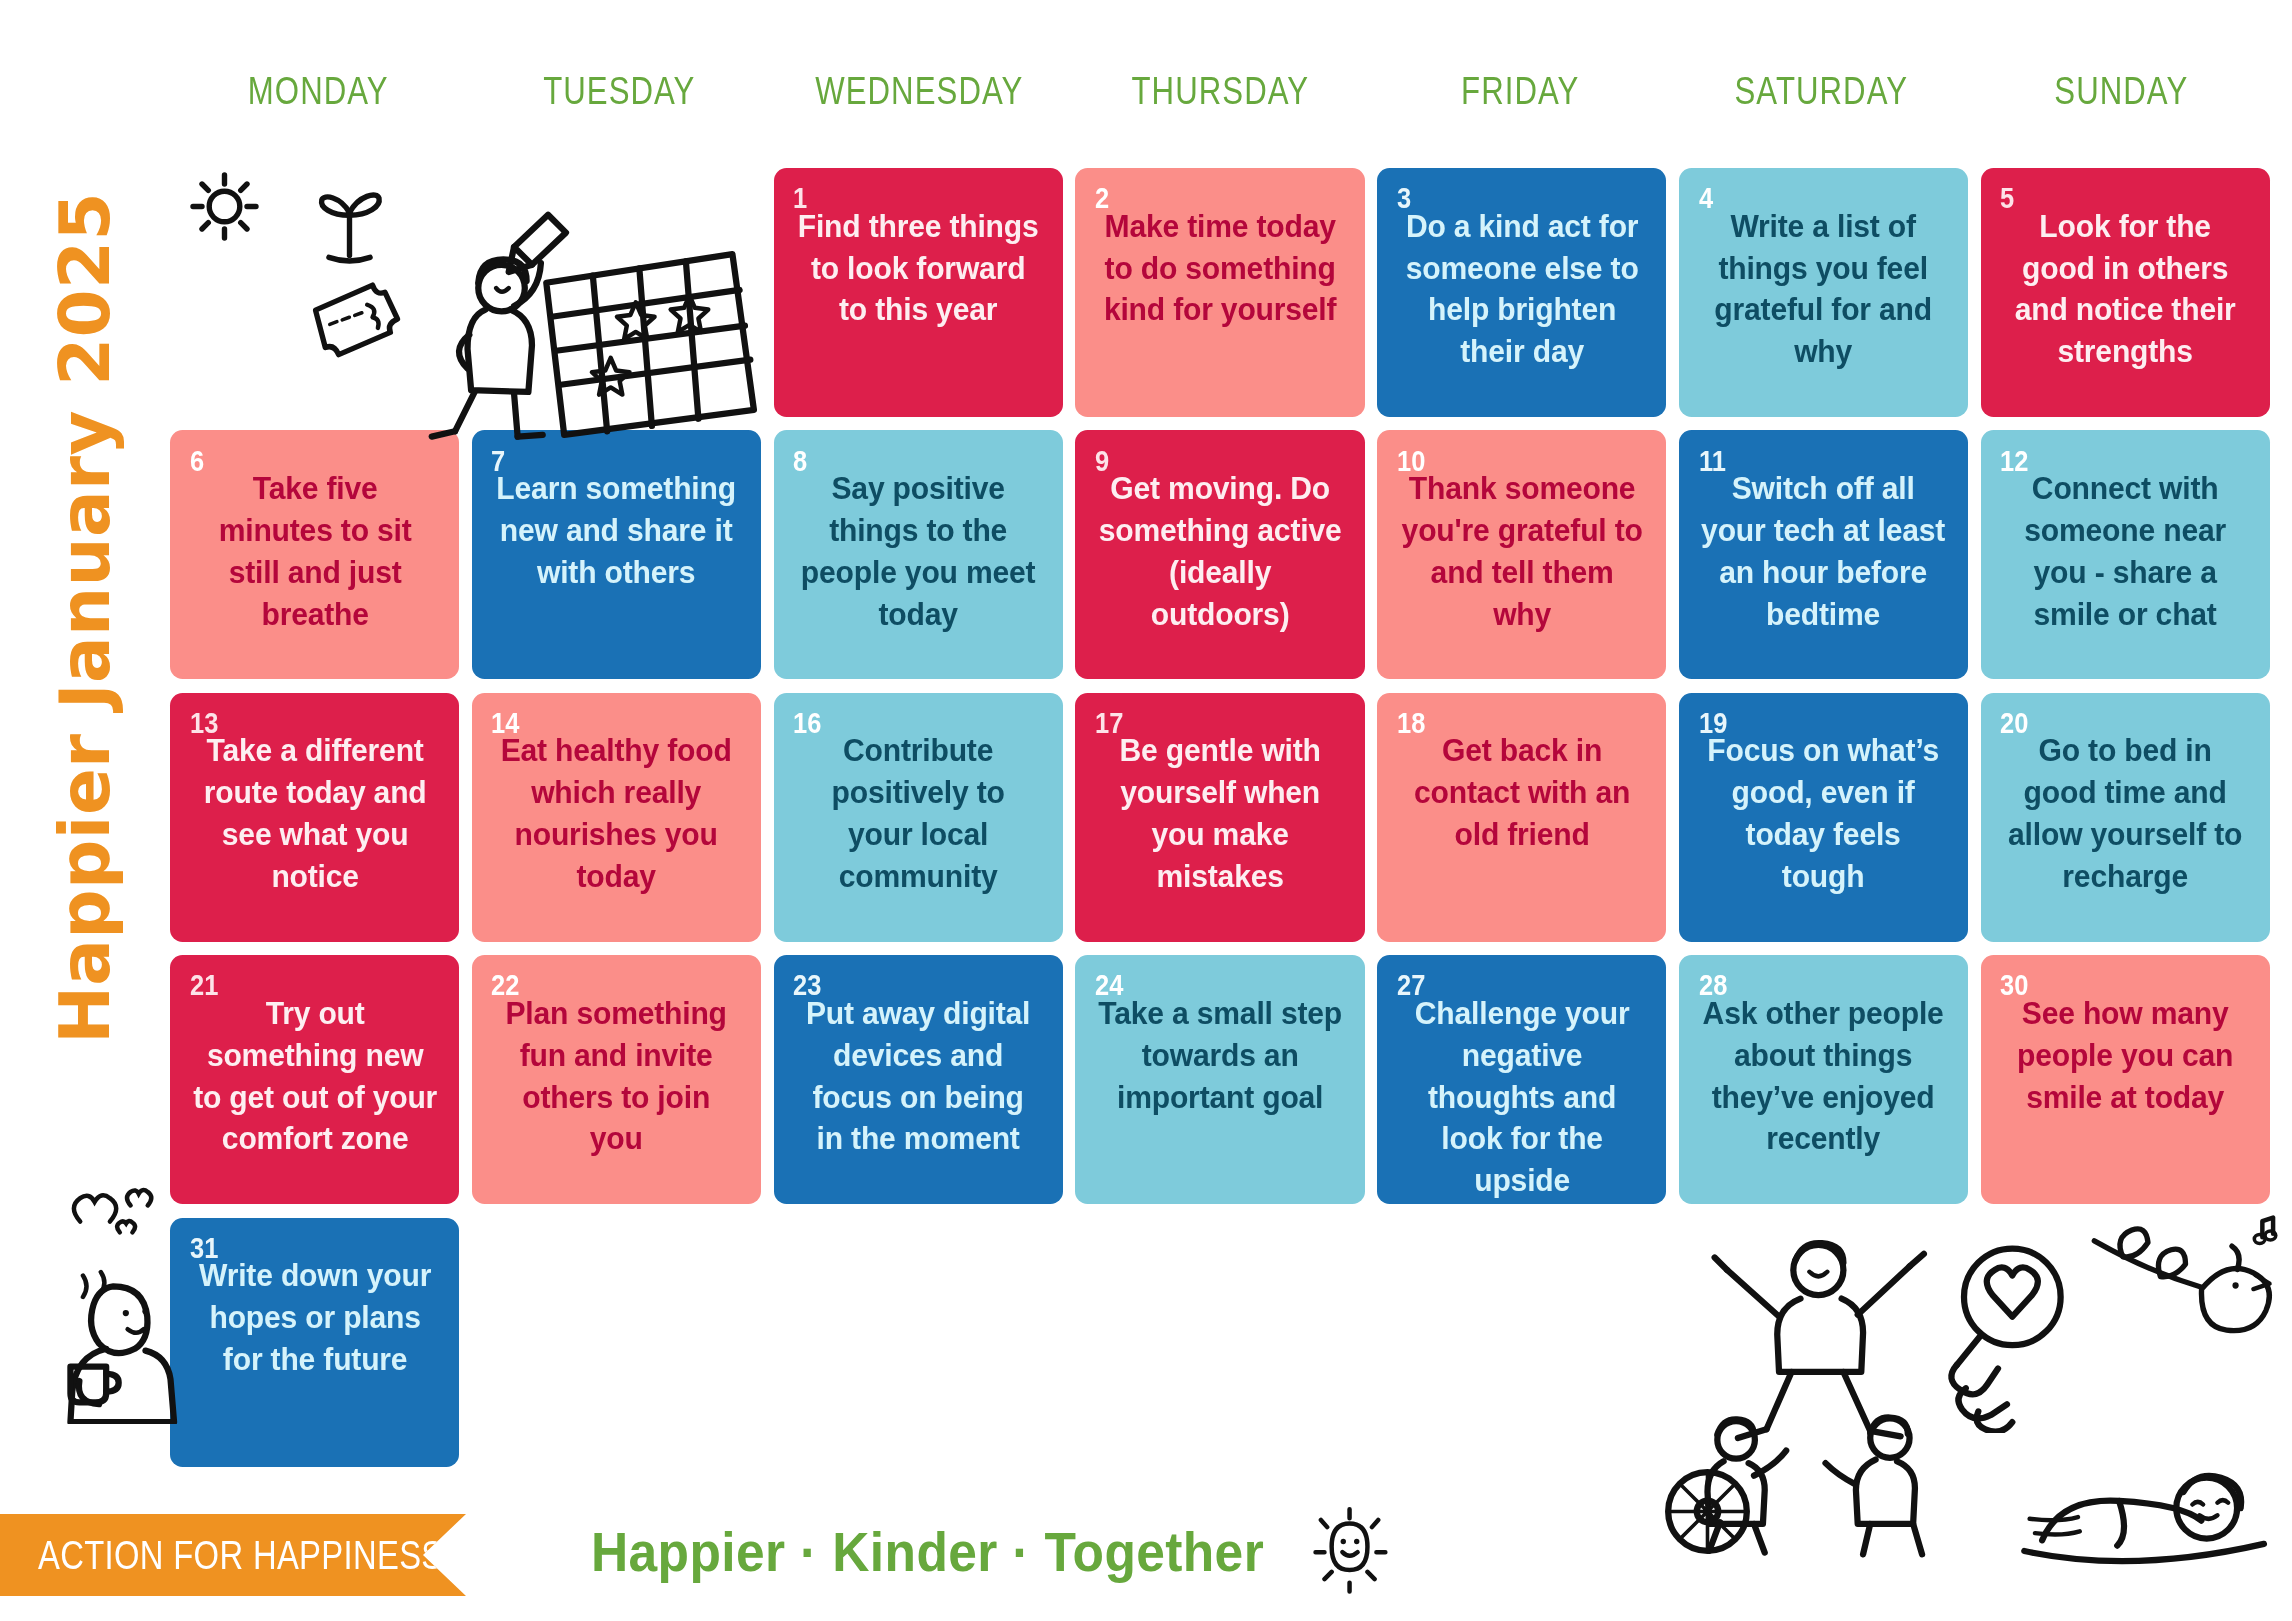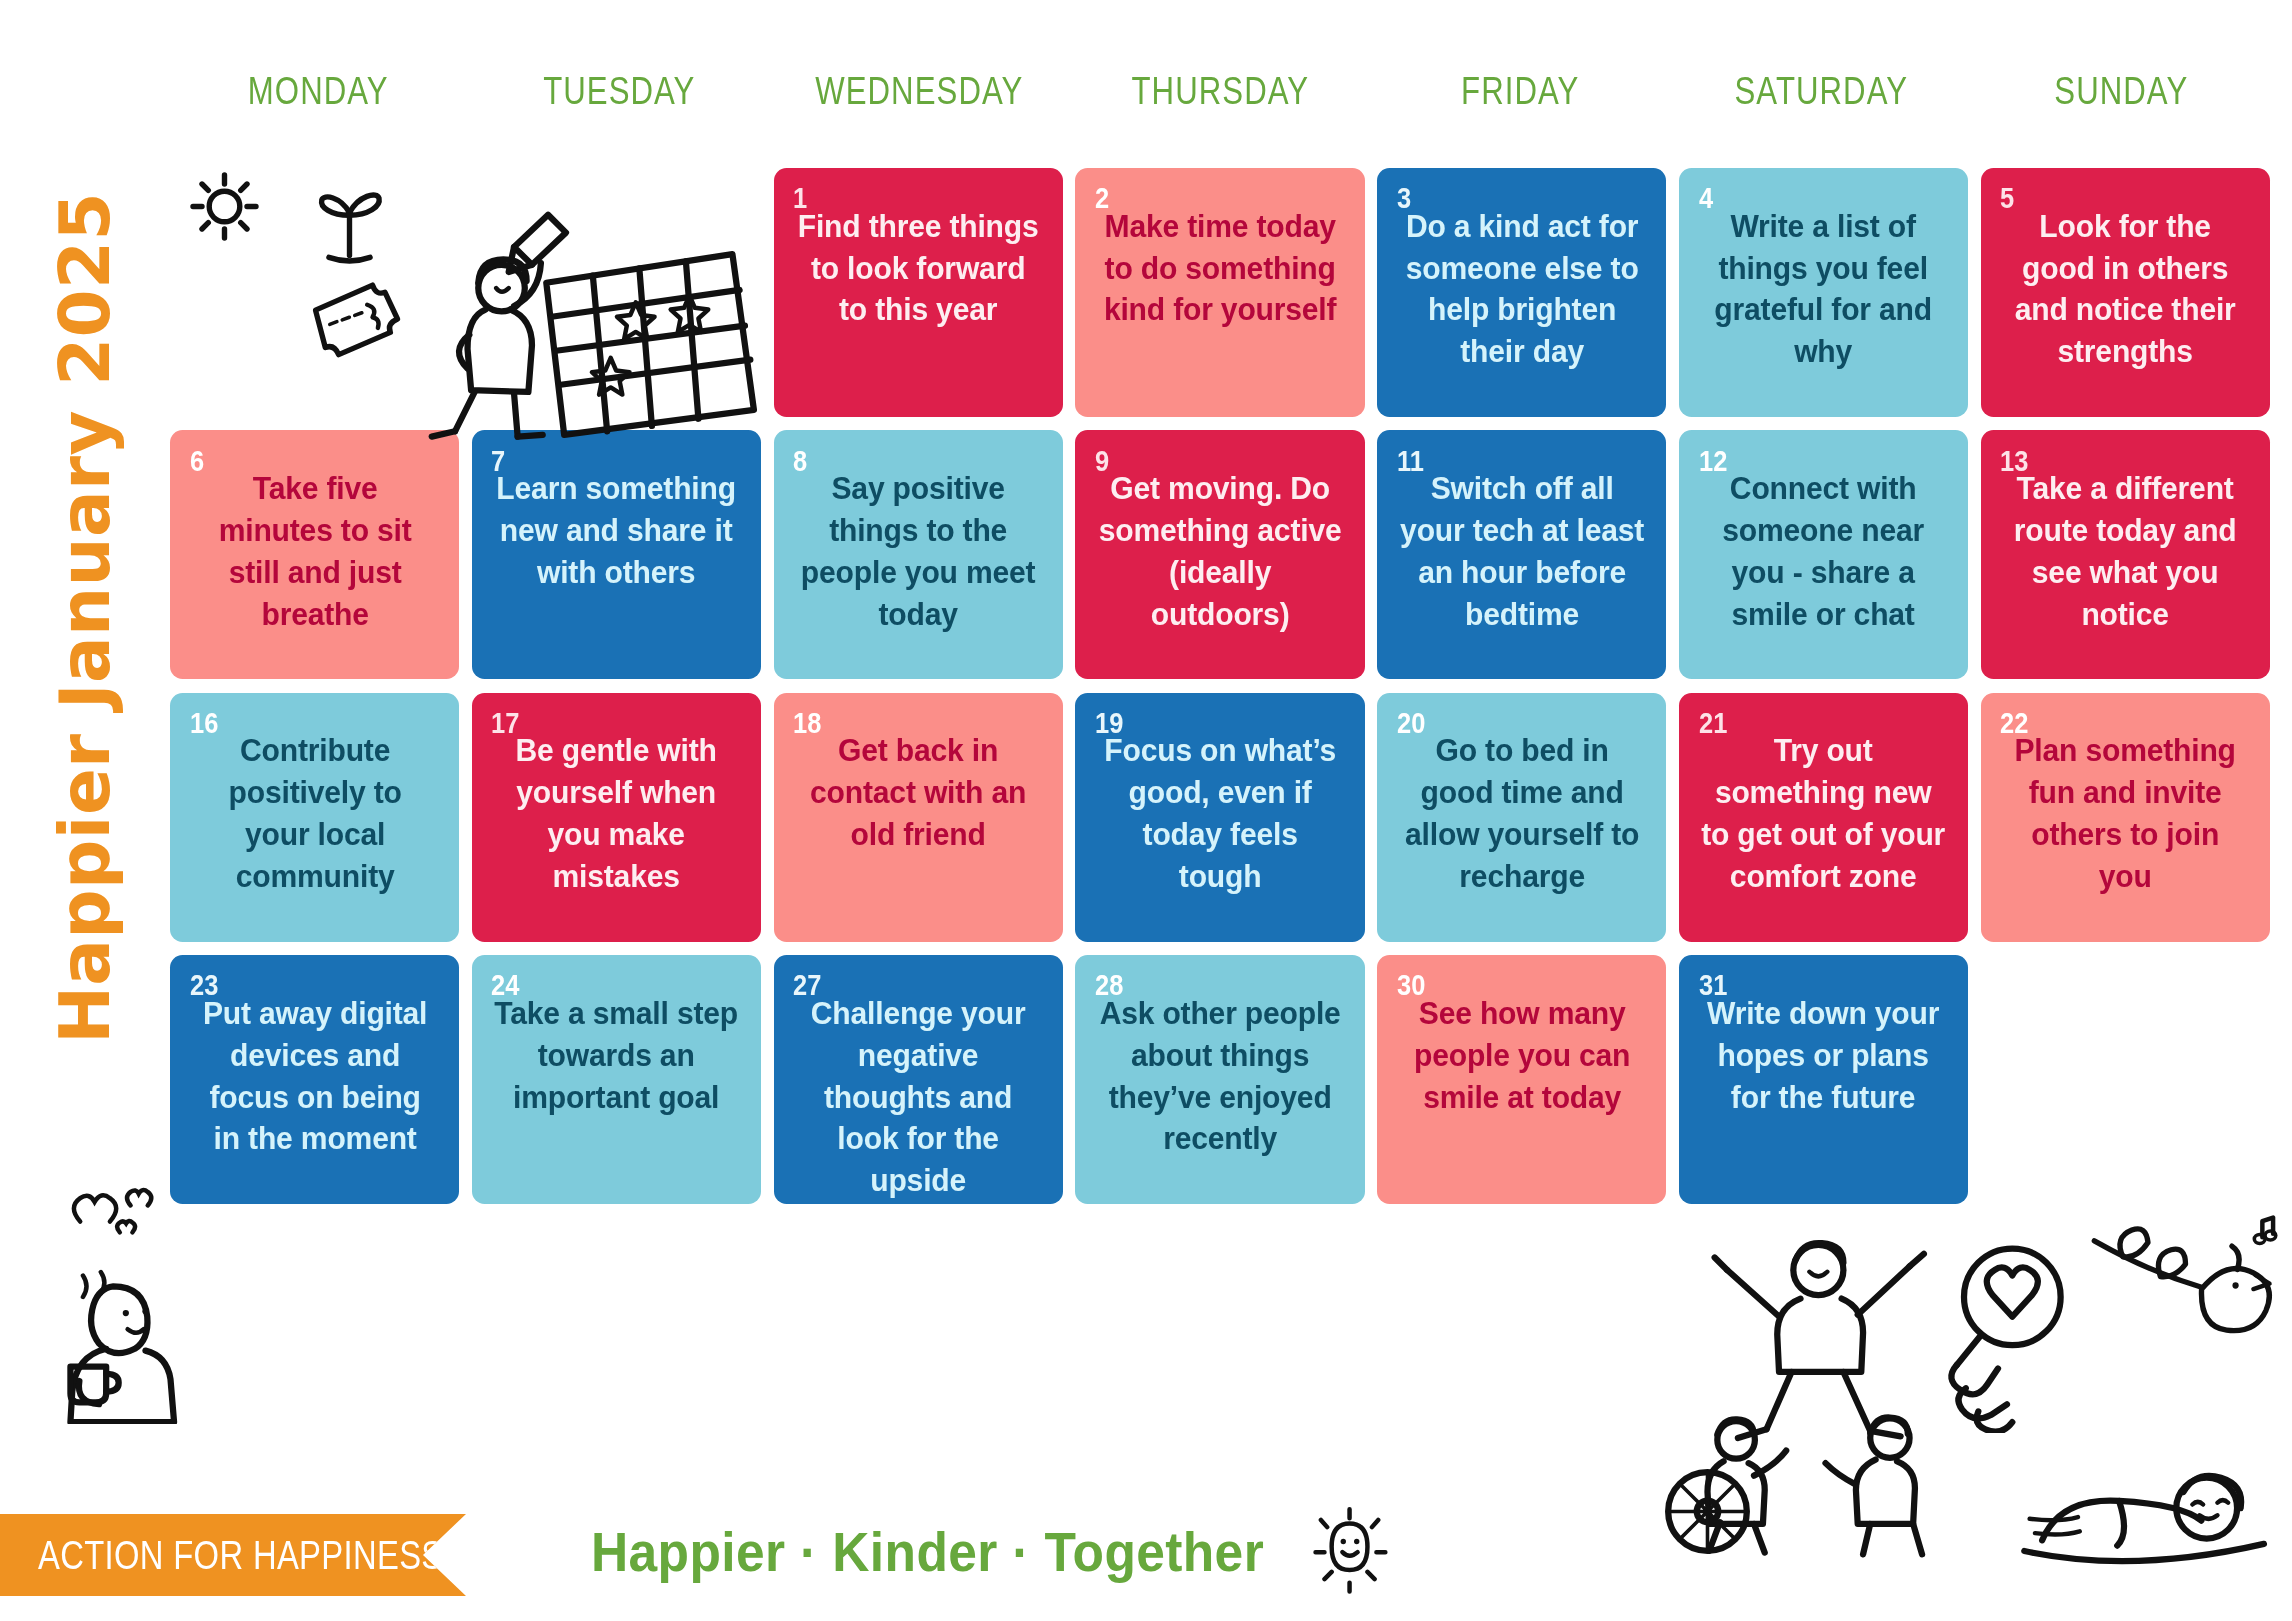--- a/index.html
+++ b/index.html
@@ -220,31 +220,39 @@
         <div class="celltext">Learn something new and share it with others</div>
       </div>
       <div class="cell c-lightblue">
         <div class="daynum">8</div>
         <div class="celltext">Say positive things to the people you meet today</div>
       </div>
       <div class="cell c-crimson">
         <div class="daynum">9</div>
         <div class="celltext">Get moving. Do something active (ideally outdoors)</div>
       </div>
+      <div class="cell c-salmon">
+        <div class="daynum">10</div>
+        <div class="celltext">Thank someone you're grateful to and tell them why</div>
+      </div>
       <div class="cell c-blue">
         <div class="daynum">11</div>
         <div class="celltext">Switch off all your tech at least an hour before bedtime</div>
       </div>
       <div class="cell c-lightblue">
         <div class="daynum">12</div>
         <div class="celltext">Connect with someone near you - share a smile or chat</div>
       </div>
       <div class="cell c-crimson">
         <div class="daynum">13</div>
         <div class="celltext">Take a different route today and see what you notice</div>
+      </div>
+      <div class="cell c-salmon">
+        <div class="daynum">14</div>
+        <div class="celltext">Eat healthy food which really nourishes you today</div>
       </div>
       <div class="cell c-lightblue">
         <div class="daynum">16</div>
         <div class="celltext">Contribute positively to your local community</div>
       </div>
       <div class="cell c-crimson">
         <div class="daynum">17</div>
         <div class="celltext">Be gentle with yourself when you make mistakes</div>
       </div>
       <div class="cell c-salmon">

